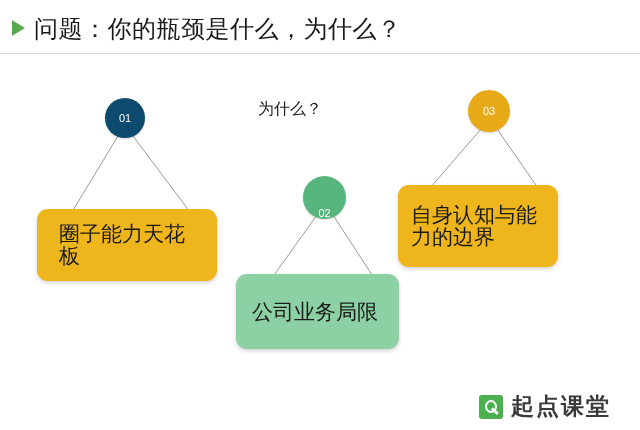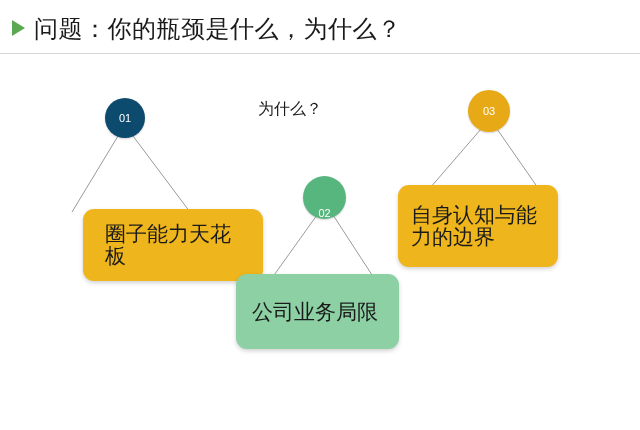--- a/index.html
+++ b/index.html
@@ -120,21 +120,20 @@
     font-size: 21px;
     line-height: 22px;
   }
   .card-1 {
     left: 37px;
     top: 155px;
     width: 180px;
     height: 72px;
     background: #efb51c;
     padding: 16px 22px;
-    margin-left: 46px;
   }
   .card-2 {
     left: 236px;
     top: 220px;
     width: 163px;
     height: 75px;
     background: #8cd0a4;
     padding: 0 16px;
   }
   .card-3 {
@@ -224,15 +223,22 @@
     <div class="card card-1">
       <span class="card-text">圈子能力天花板</span>
     </div>
     <div class="card card-2">
       <span class="card-text">公司业务局限</span>
     </div>
     <div class="card card-3">
       <span class="card-text">自身认知与能力的边界</span>
     </div>
 
+    <div class="logo">
+      <div class="logo-mark">
+        <div class="logo-mark-inner"></div>
+        <div class="logo-mark-tail"></div>
+      </div>
+      <div class="logo-text">起点课堂</div>
+    </div>
 
   </div>
 </div>
 
 </body></html>

